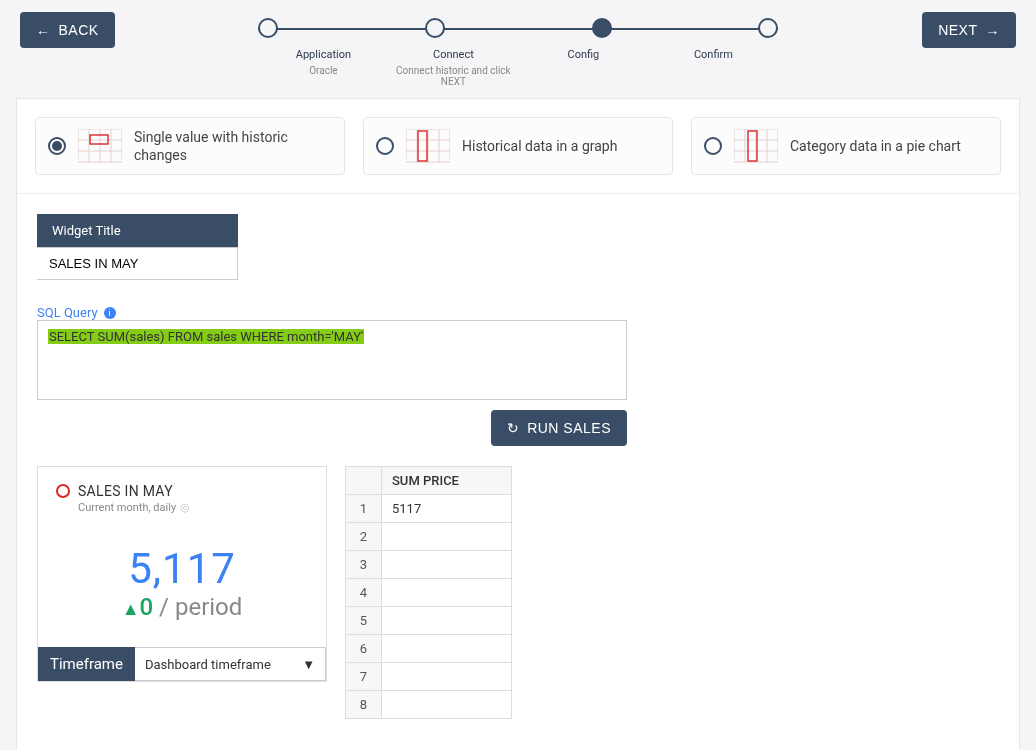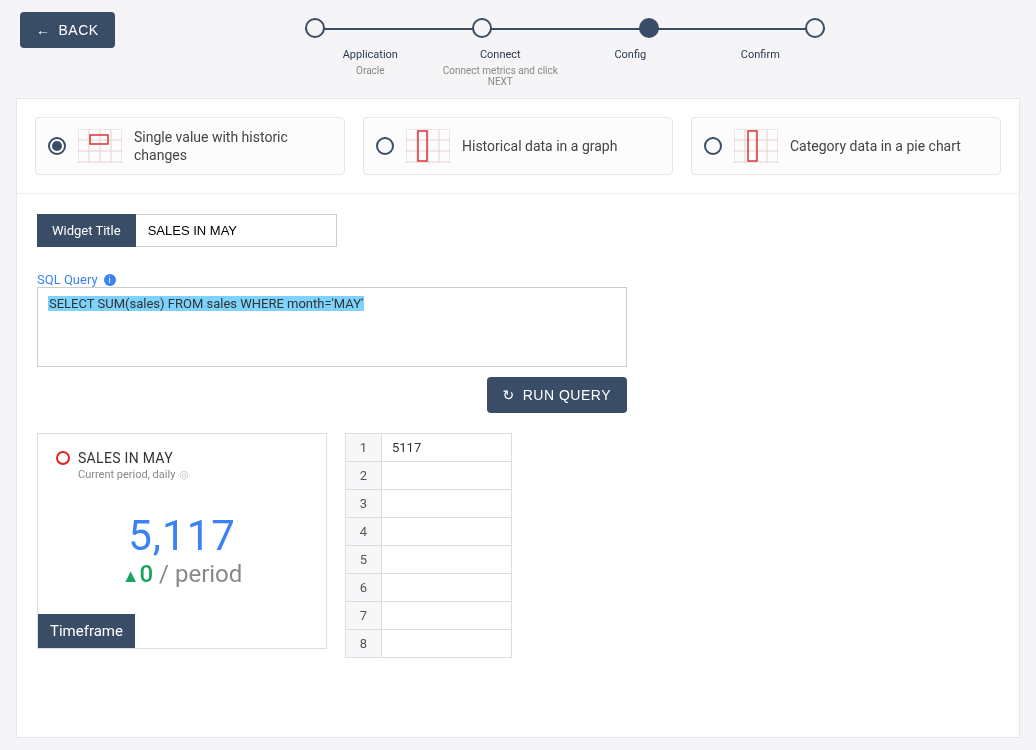--- a/index.html
+++ b/index.html
@@ -19,28 +19,28 @@
   .step-sub div { width:25%; text-align:center; font-size:10px; color:#888; }
   .main { background:#fff; margin:8px 16px 0 16px; border:1px solid #e5e5ea; min-height:640px; overflow:auto; padding-bottom:22px; position:relative;}
   .chart-options { display:flex; gap:18px; padding:18px; }
   .chart-card { flex:1; display:flex; align-items:center; gap:12px; border:1px solid #e5e5ea; border-radius:4px; padding:10px 12px; background:#fcfcfd; }
   .radio { width:18px; height:18px; border:2px solid #3a4d66; border-radius:50%; display:flex; align-items:center; justify-content:center; flex-shrink:0;}
   .radio.selected::after { content:""; width:10px; height:10px; background:#3a4d66; border-radius:50%; display:block; }
   .mini-icon { width:44px; height:34px; flex-shrink:0; }
   .chart-card-label { font-size:14px; color:#444; line-height:1.3; }
   .divider { height:1px; background:#eee; margin:0 0 20px 0; }
   .form-row { display:flex; gap:30px; padding:0 20px 24px 20px; }
-  .form-group { display:flex; }
+  .form-group { display:flex;flex-direction:column; }
   .form-label { background:#3a4d66; color:#fff; padding:8px 14px; font-size:13px; border:1px solid #3a4d66; }
   .form-input { border:1px solid #ccc; border-left:none; padding:8px 12px; font-size:13px; min-width:170px; }
   .sql-section { padding:0 20px; }
   .sql-label { color:#3b82f6; font-size:13px; display:inline-flex; align-items:center; gap:6px; margin-bottom:0;}
   .info-dot { width:12px;height:12px;border-radius:50%;background:#3b82f6;color:#fff;font-size:9px;display:inline-flex;align-items:center;justify-content:center;}
   .sql-box { border:1px solid #ccc; width:590px; height:80px; padding:8px 10px; font-size:13px; }
-  .sql-text { background:#7dd3fc; display:inline; padding:0 1px;}
+  .sql-text { background:#84cc16; display:inline; padding:0 1px;}
   .run-row { width:590px; display:flex; justify-content:flex-end; margin-top:10px; margin-left:20px;}
   .preview-row { display:flex; gap:18px; padding:20px; align-items:flex-start; }
   .widget-preview { border:1px solid #ddd; width:290px; padding:16px 18px 0 18px; }
   .wp-head { display:flex; align-items:center; gap:8px; }
   .oracle-icon { width:14px; height:14px; border:2px solid #e02424; border-radius:50%;}
   .wp-title { font-size:14px; color:#333; letter-spacing:0.3px;}
   .wp-sub { font-size:11px; color:#888; margin-left:22px; margin-top:2px; display:flex; align-items:center; gap:4px;}
   .wp-value { font-size:42px; font-weight:400; color:#3b82f6; text-align:center; margin-top:30px; letter-spacing:1px;}
   .wp-delta { font-size:24px; color:#888; text-align:center; margin-top:0; }
   .wp-delta .tri { color:#1aa362; font-size:18px;}
@@ -74,27 +74,31 @@
         <div class="step-node"></div>
       </div>
       <div class="step-labels">
         <div class="step-label">Application</div>
         <div class="step-label">Connect</div>
         <div class="step-label">Config</div>
         <div class="step-label">Confirm</div>
       </div>
       <div class="step-sub">
         <div>Oracle</div>
-        <div>Connect metrics and click NEXT</div>
+        <div>Connect historic and click NEXT</div>
         <div></div>
         <div></div>
       </div>
     </div>
   </div>
 
+  <button class="btn">
+    <span>NEXT</span>
+    <span class="arrow">→</span>
+  </button>
 </div>
 
 <div class="main">
 
   <div class="chart-options">
     <div class="chart-card">
       <div class="radio selected"></div>
       <svg class="mini-icon" viewBox="0 0 44 34">
         <g stroke="#e6cfd0" stroke-width="1" fill="none">
           <line x1="0" y1="0" x2="44" y2="0"></line>
@@ -165,45 +169,53 @@
       <span>SQL Query</span>
       <span class="info-dot">i</span>
     </div>
     <div class="sql-box">
       <span class="sql-text">SELECT SUM(sales) FROM sales WHERE month='MAY'</span>
     </div>
   </div>
   <div class="run-row">
     <button class="btn">
       <span>↻</span>
-      <span>RUN QUERY</span>
+      <span>RUN SALES</span>
     </button>
   </div>
 
   <div class="preview-row">
     <div class="widget-preview">
       <div class="wp-head">
         <span class="oracle-icon"></span>
         <span class="wp-title">SALES IN MAY</span>
       </div>
       <div class="wp-sub">
-        <span>Current period, daily</span>
+        <span>Current month, daily</span>
         <span style="color:#bbb;">◎</span>
       </div>
       <div class="wp-value">5,117</div>
       <div class="wp-delta">
         <span class="tri">▲</span><span class="zero">0</span><span> / period</span>
       </div>
       <div class="timeframe-row">
         <div class="tf-label">Timeframe</div>
+        <div class="tf-select">
+          <span>Dashboard timeframe</span>
+          <span>▼</span>
+        </div>
       </div>
     </div>
 
     <table class="result-table">
       <tbody>
+          <tr>
+        <th class="corner"></th>
+        <th>SUM PRICE</th>
+      </tr>
       <tr>
             <td class="rownum">1</td>
             <td class="val">5117</td>
           </tr>
       <tr>
             <td class="rownum">2</td>
             <td class="val"></td>
           </tr>
       <tr>
             <td class="rownum">3</td>

